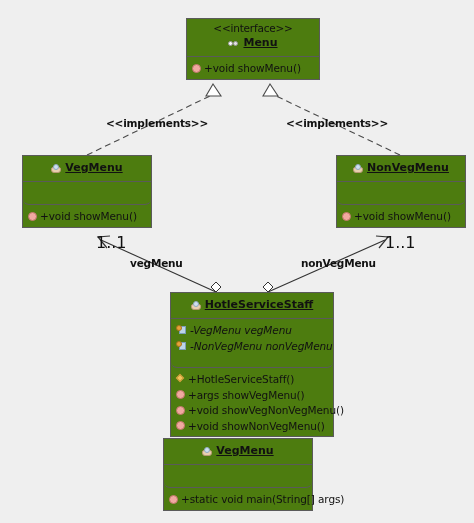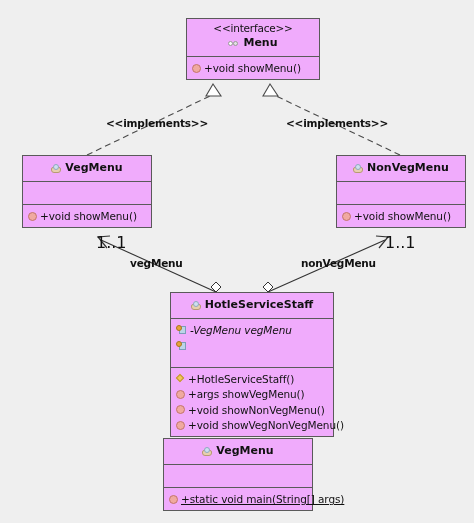--- a/index.html
+++ b/index.html
@@ -27,21 +27,21 @@
     position: absolute;
     left: 0; top: 0;
     width: 474px;
     height: 523px;
     pointer-events: none;
   }
 
   
   .uml-box {
     position: absolute;
-    background: #f0abfc;
+    background: #4d7c0f;
     border: 1px solid #5a5a5a;
     box-sizing: border-box;
     z-index: 5;
   }
   .uml-head {
     border-bottom: 1px solid #5a5a5a;
     text-align: center;
     padding: 3px 2px 4px 2px;
     line-height: 1.15;
   }
@@ -50,40 +50,42 @@
     font-size: 10.5px;
     color: #111;
     letter-spacing: -0.2px;
   }
   .cls-name {
     display: inline-block;
     font-size: 11px;
     font-weight: bold;
     color: #111;
     vertical-align: middle;
+    text-decoration: underline;
   }
   .uml-compartment {
     border-bottom: 1px solid #5a5a5a;
     padding: 3px 4px 3px 5px;
     min-height: 13px;
     box-sizing: border-box;
+    border-radius: 6px;
   }
   .uml-compartment:last-child { border-bottom: none; }
   .uml-compartment.empty { padding: 0; }
 
   .member {
     display: block;
     font-size: 10.5px;
     color: #111;
     line-height: 15px;
     white-space: nowrap;
     letter-spacing: -0.1px;
   }
   .member .lbl { vertical-align: middle; }
-  .member.static .lbl { text-decoration: underline; }
+  .member.static .lbl { }
 
   
   .ico {
     display: inline-block;
     vertical-align: middle;
     position: relative;
     margin-right: 3px;
   }
   
   .ico-class {
@@ -258,27 +260,27 @@
       <span class="member"><span class="ico ico-method"></span><span class="lbl">+void showMenu()</span></span>
     </div>
   </div>
 
   <div class="uml-box" style="left:170px; top:292px; width:164px;">
     <div class="uml-head">
       <span class="ico ico-class"></span><span class="cls-name">HotleServiceStaff</span>
     </div>
     <div class="uml-compartment" style="padding-bottom:14px;font-style:italic;">
       <span class="member"><span class="ico ico-field"></span><span class="lbl">-VegMenu vegMenu</span></span>
-      <span class="member"><span class="ico ico-field"></span></span>
+      <span class="member"><span class="ico ico-field"></span><span class="lbl">-NonVegMenu nonVegMenu</span></span>
     </div>
     <div class="uml-compartment">
       <span class="member"><span class="ico ico-ctor"></span><span class="lbl">+HotleServiceStaff()</span></span>
       <span class="member"><span class="ico ico-method"></span><span class="lbl">+args showVegMenu()</span></span>
+      <span class="member"><span class="ico ico-method"></span><span class="lbl">+void showVegNonVegMenu()</span></span>
       <span class="member"><span class="ico ico-method"></span><span class="lbl">+void showNonVegMenu()</span></span>
-      <span class="member"><span class="ico ico-method"></span><span class="lbl">+void showVegNonVegMenu()</span></span>
     </div>
   </div>
 
   <div class="uml-box" style="left:163px; top:438px; width:150px;">
     <div class="uml-head">
       <span class="ico ico-class"></span><span class="cls-name">VegMenu</span>
     </div>
     <div class="uml-compartment empty" style="height:23px;"></div>
     <div class="uml-compartment">
       <span class="member static"><span class="ico ico-method"></span><span class="lbl">+static void main(String[] args)</span></span>

